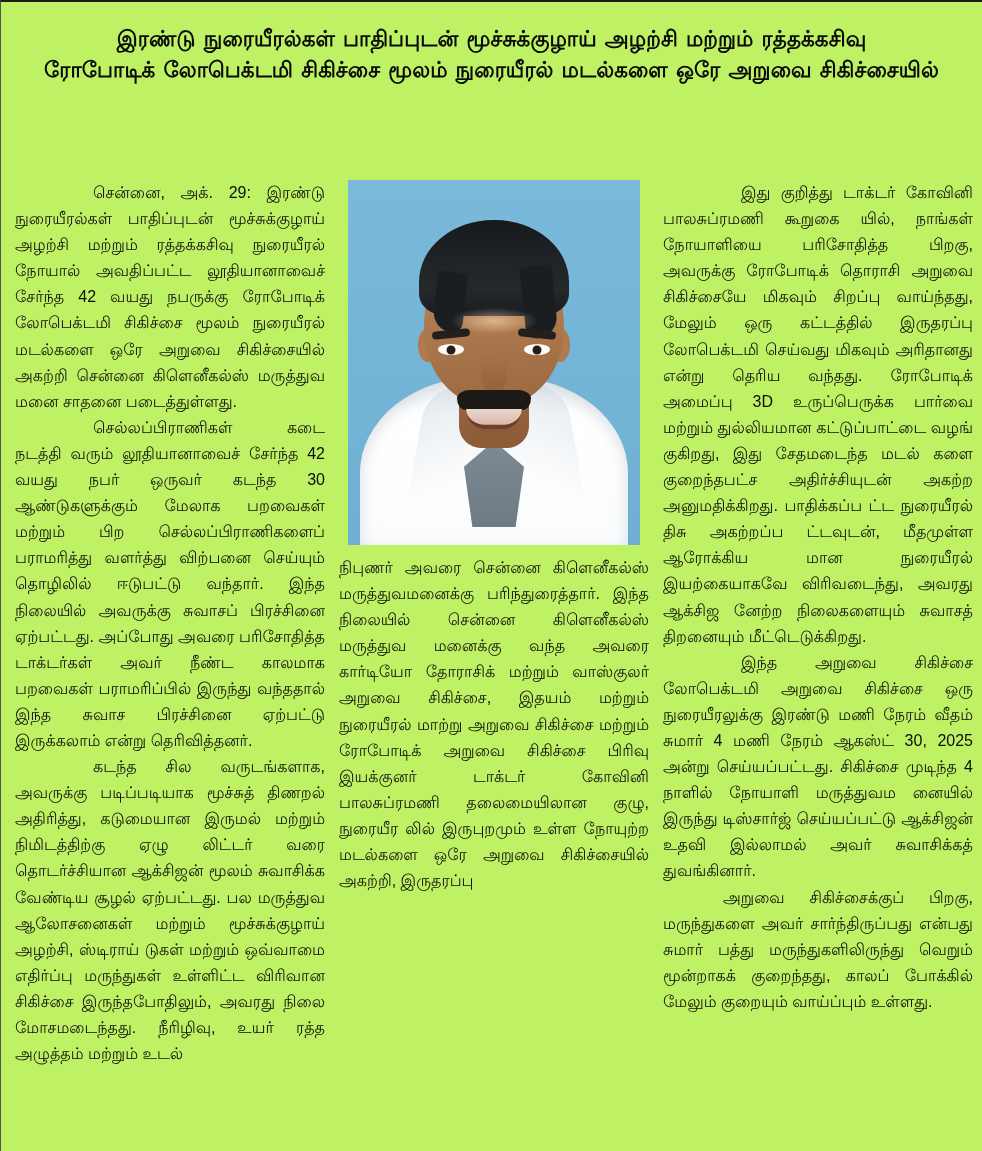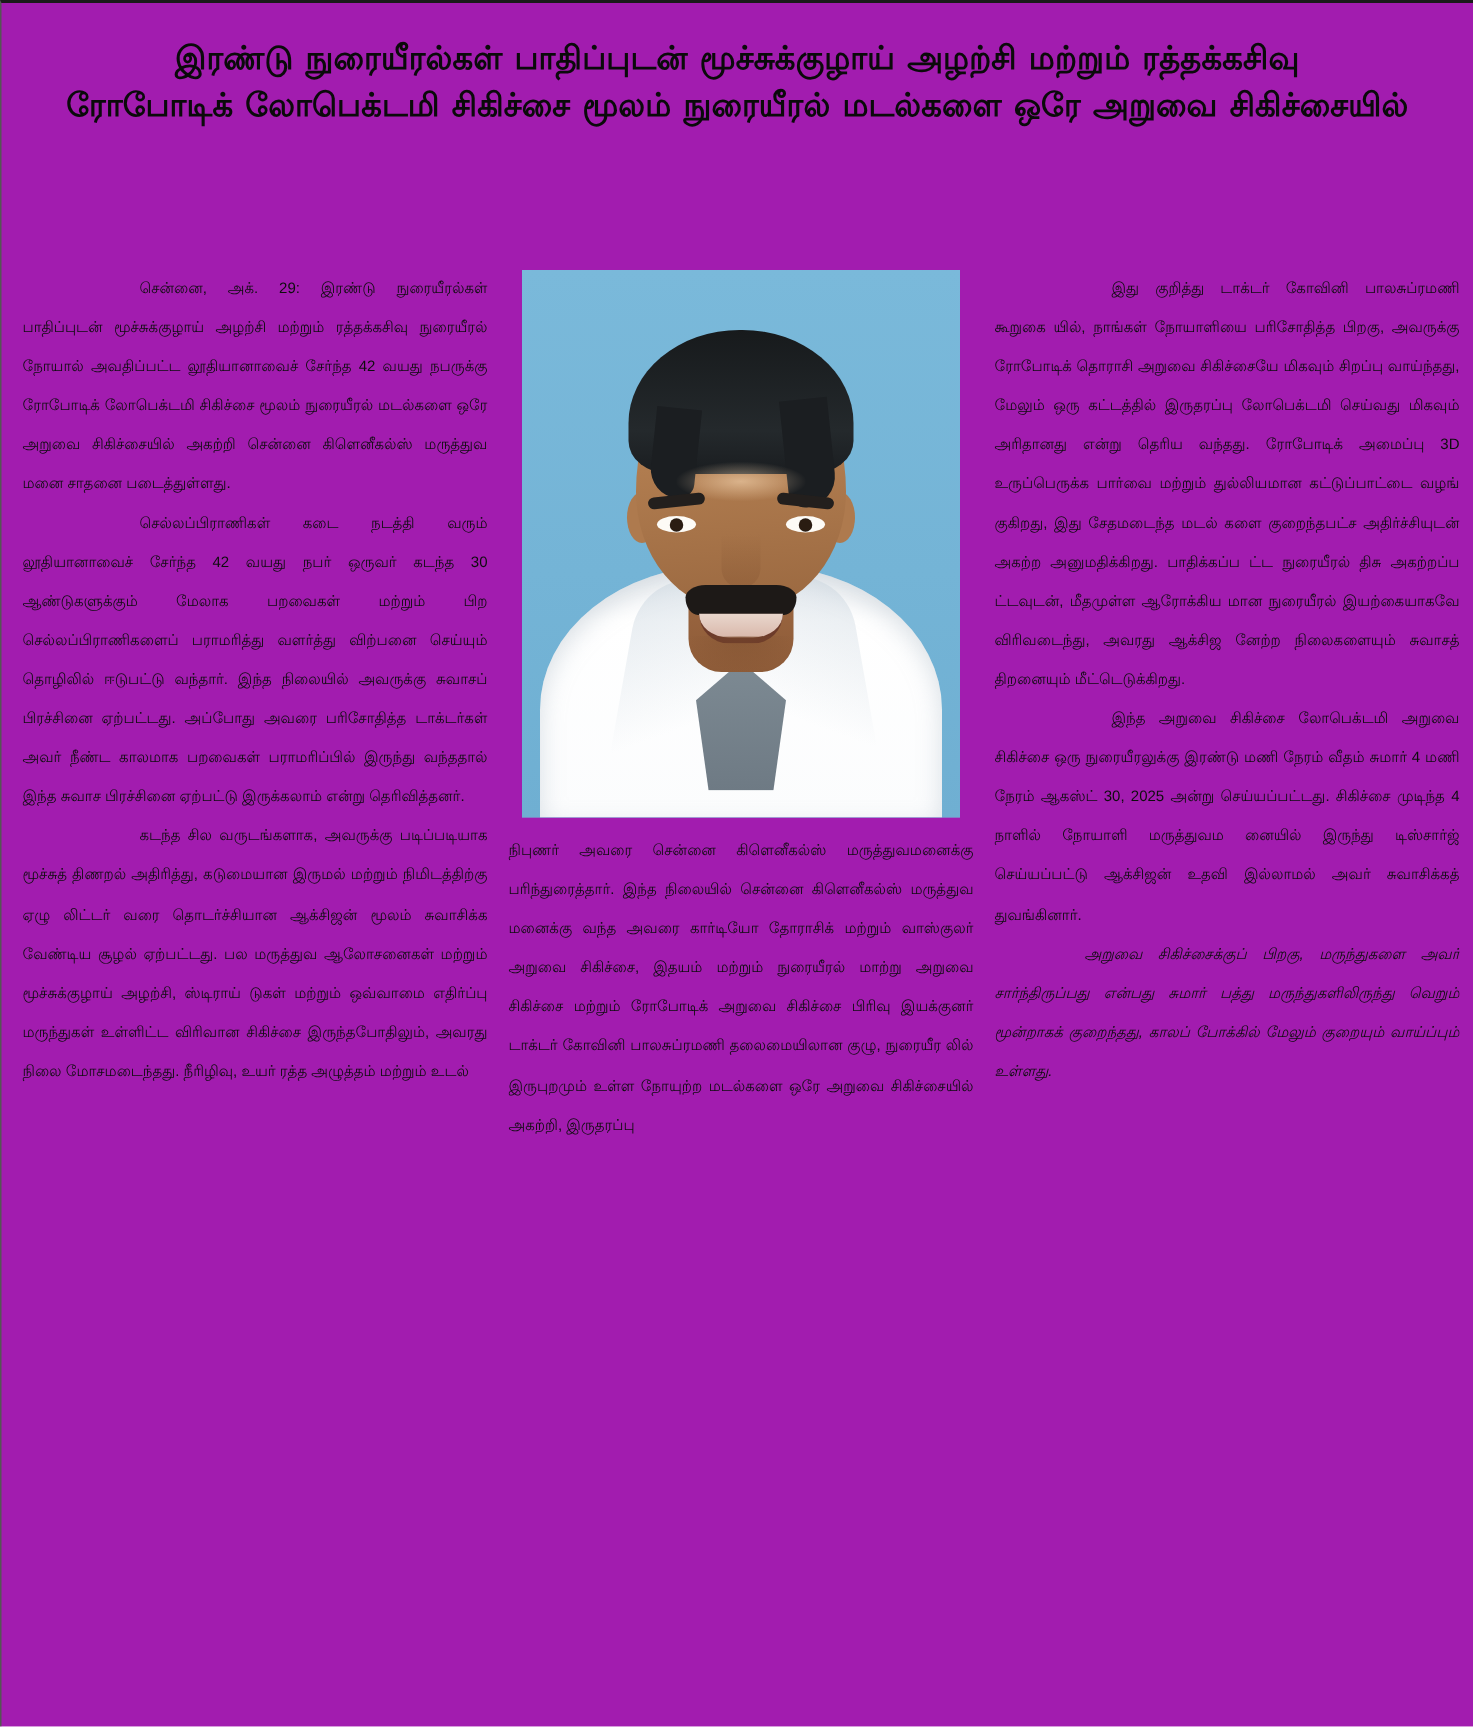--- a/index.html
+++ b/index.html
@@ -17,21 +17,21 @@
   }
 
   #page {
     position: absolute;
     left: 0; top: 0;
     width: 982px;
     height: 1151px;
     box-sizing: border-box;
     border-top: 2px solid #1a1a1a;
     border-left: 1px solid #555555;
-    background: #a21caf;
+    background: #bef264;
     padding: 0;
   }
 
   
   #headline {
     margin: 22px 26px 6px 26px;
     text-align: center;
     font-weight: bold;
     font-size: 21.5px;
     line-height: 31px;
@@ -50,37 +50,36 @@
     left: 14px;
     top: 178px;
     width: 958px;
     height: 968px;
   }
   .col {
     position: absolute;
     top: 0;
     width: 310px;
     height: 968px;
-    font-size: 10px;
+    font-size: 16px;
     line-height: 26.1px;
     text-align: justify;
     text-justify: inter-word;
     color: #0d0d0d;
     overflow: hidden;
   }
   .col p {
     margin: 0;
     text-align: justify;
   }
   .col p.indent {
     text-indent: 78px;
   }
   .col p.indent-sm {
     text-indent: 60px;
-    font-style: italic;
   }
   #col1 { left: 0px; }
   #col2 { left: 324px; }
   #col3 { left: 648px; }
 
   
   #photo-wrap {
     position: relative;
     width: 292px;
     height: 365px;

